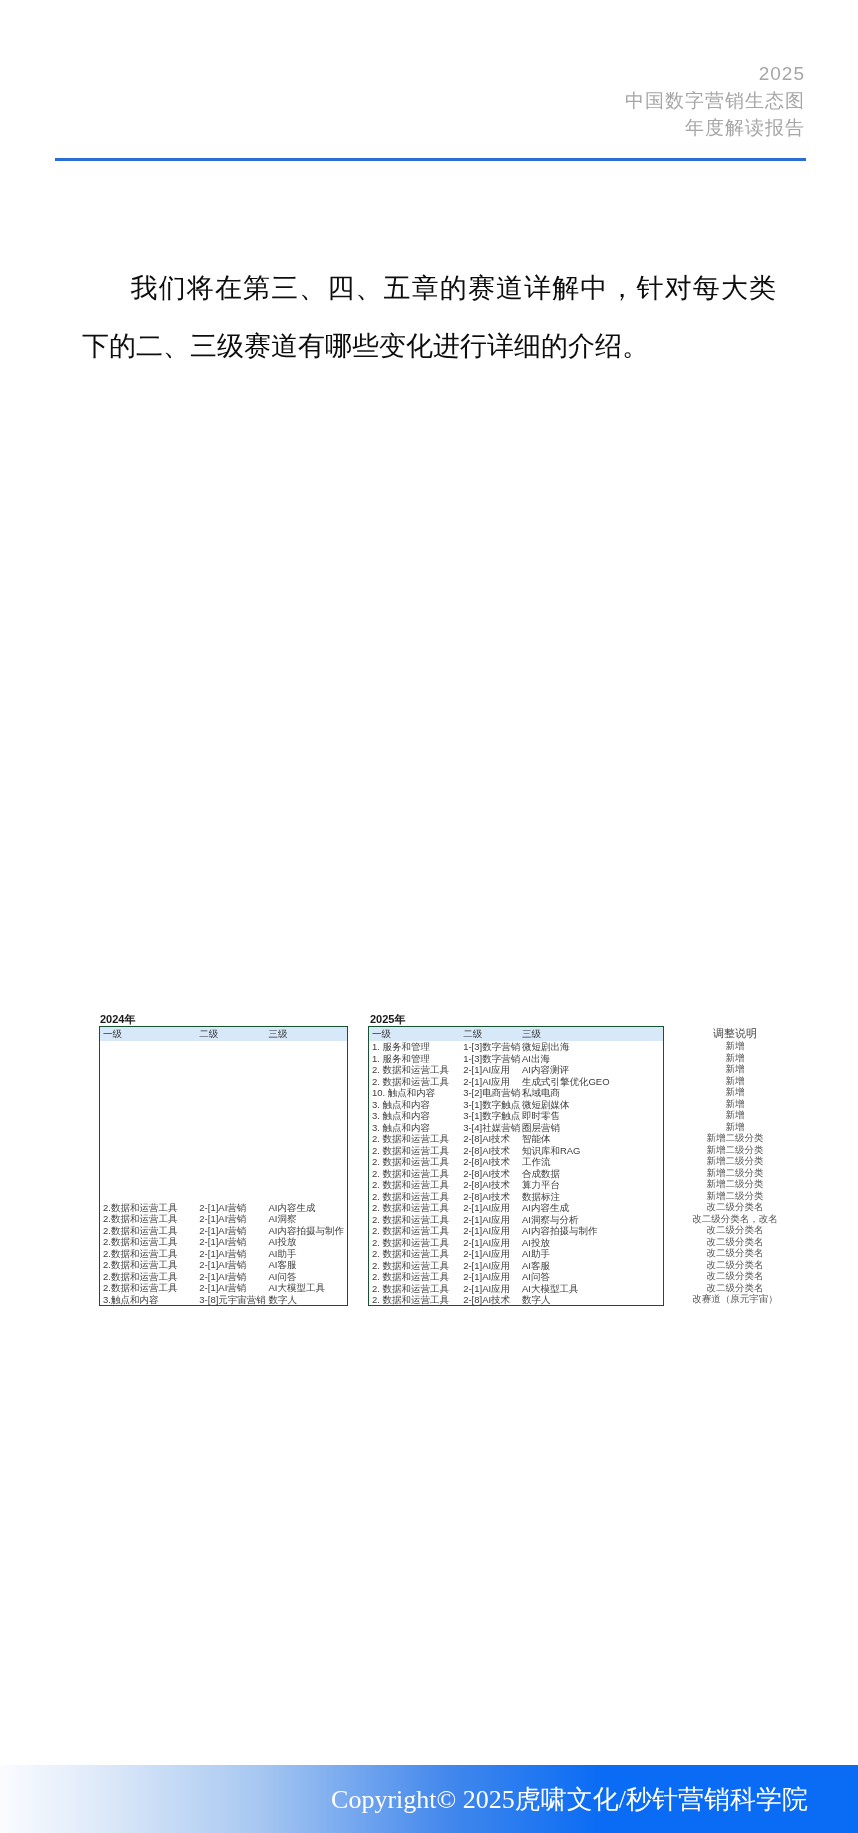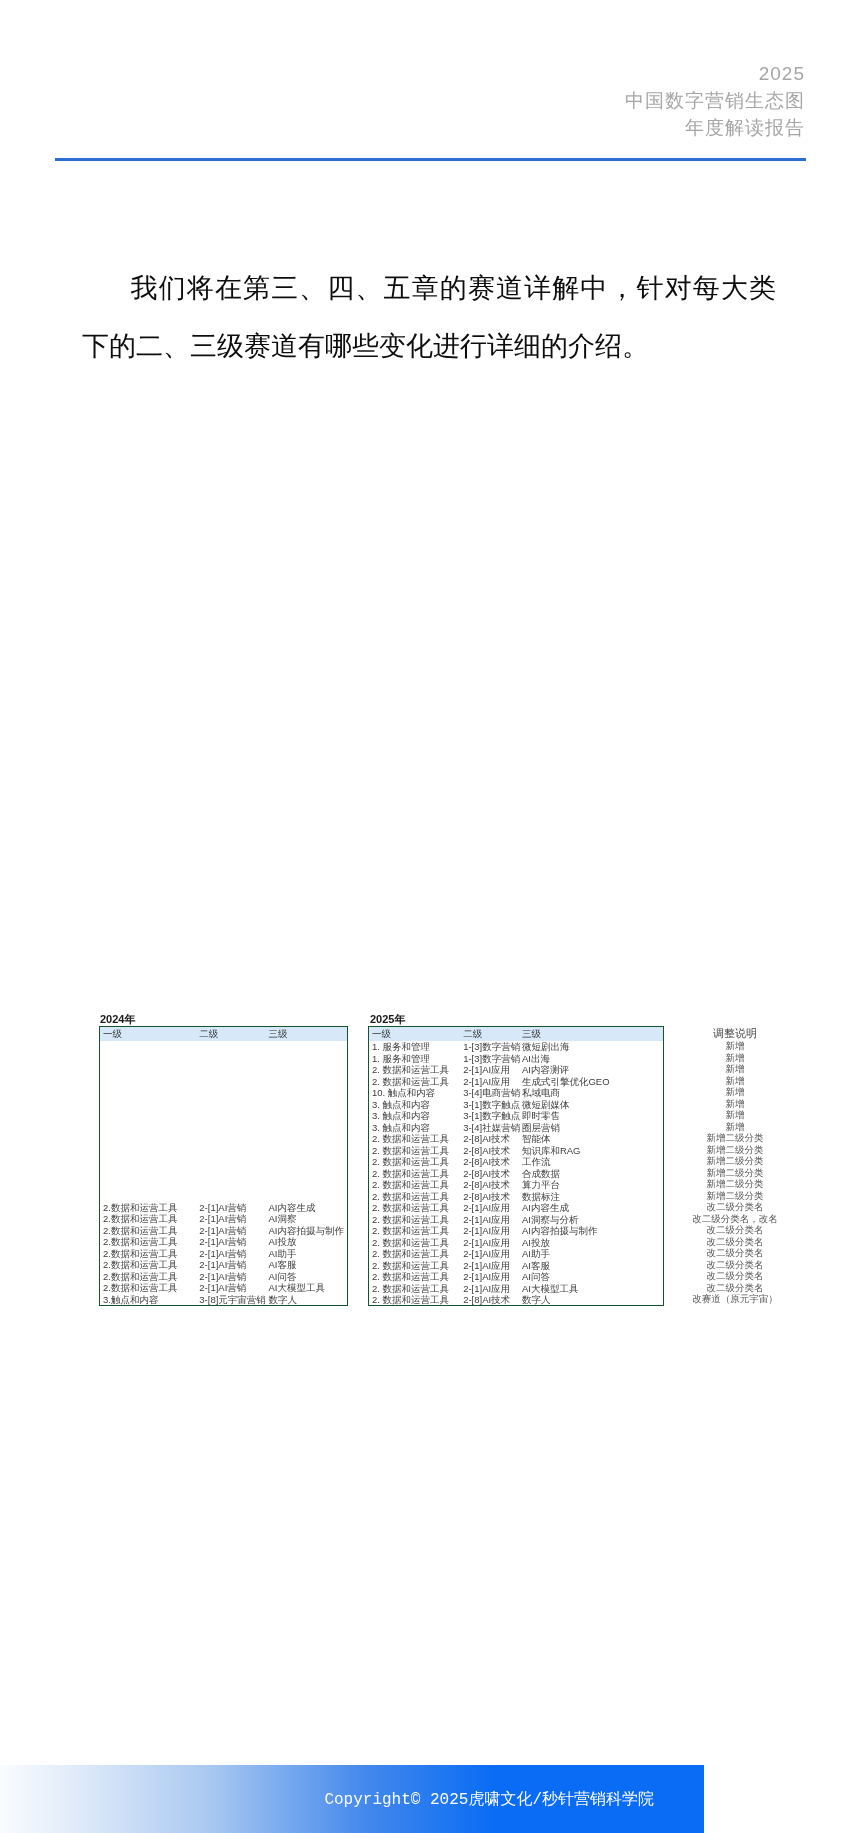--- a/index.html
+++ b/index.html
@@ -53,24 +53,24 @@
   .adj-head{height:14px;line-height:14px;font-size:11px;color:#444;}
   .adj-row{height:11.5px;line-height:11.5px;font-size:9.5px;color:#555;white-space:nowrap;}
   
   .section-heading{
     position:absolute;top:1448px;left:82px;width:694px;padding-left:48px;box-sizing:border-box;
     font-family:"Liberation Sans","DejaVu Sans",sans-serif;
     font-size:28px;font-weight:bold;color:var(--heading_blue);
   }
   
   .footer{
-    position:absolute;left:0;bottom:0;width:704px;height:68px;box-sizing:border-box;
+    position:absolute;left:0;bottom:0;width:858px;height:68px;box-sizing:border-box;
     background:linear-gradient(90deg,#fafcff 0%,#dde9f9 12%,#a8c8f1 30%,#4388ec 52%,var(--footer_blue) 70%,var(--footer_blue) 100%);
     display:flex;align-items:center;justify-content:flex-end;padding-right:50px;
-    font-family:Liberation Mono, monospace;font-size:16px;color:#ffffff;
+    font-family:Liberation Serif, serif;font-size:26px;color:#ffffff;
   }
 </style>
 </head>
 <body>
 
 <div class="page">
 
   <div class="header">
     <div>2025</div>
     <div>中国数字营销生态图</div>
@@ -163,21 +163,21 @@
             <span>2-[1]AI应用</span>
             <span>AI内容测评</span>
           </div>
           <div class="trow">
             <span>2. 数据和运营工具</span>
             <span>2-[1]AI应用</span>
             <span>生成式引擎优化GEO</span>
           </div>
           <div class="trow">
             <span>10. 触点和内容</span>
-            <span>3-[4]电商营销</span>
+            <span>3-[2]电商营销</span>
             <span>私域电商</span>
           </div>
           <div class="trow">
             <span>3. 触点和内容</span>
             <span>3-[1]数字触点</span>
             <span>微短剧媒体</span>
           </div>
           <div class="trow">
             <span>3. 触点和内容</span>
             <span>3-[1]数字触点</span>

